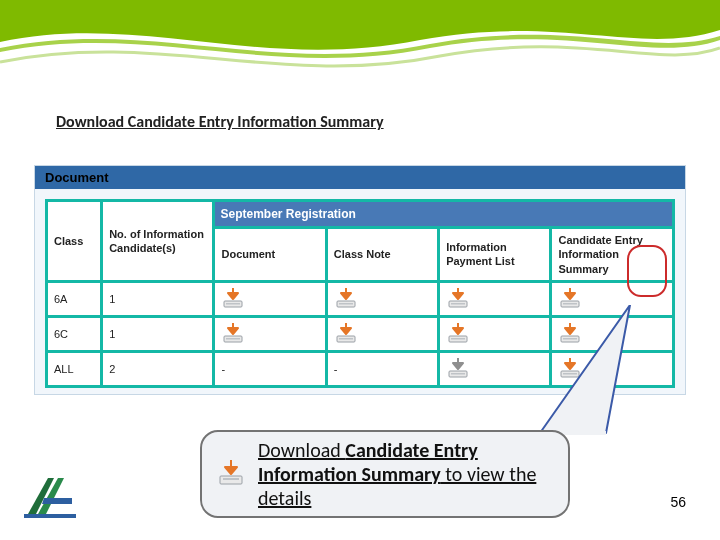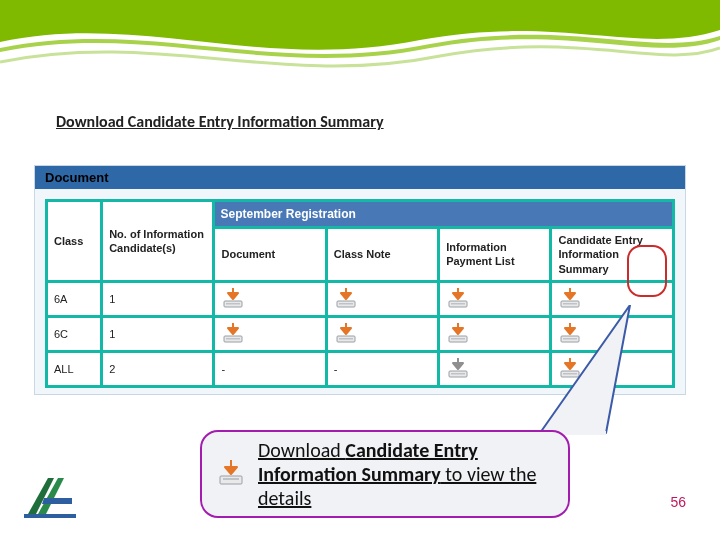--- a/index.html
+++ b/index.html
@@ -80,21 +80,21 @@
     top: 245px;
     left: 627px;
     pointer-events: none;
   }
   .callout {
     position: absolute;
     left: 200px;
     top: 430px;
     width: 370px;
     height: 88px;
-    border: 2px solid #a21caf;
+    border: 2px solid #737373;
     border-radius: 18px;
     background: #f0f2f5;
     display: flex;
     align-items: center;
     padding: 8px 14px;
     gap: 12px;
   }
   .callout-text {
     font-family: "Calibri", Arial, sans-serif;
     font-size: 20px;
@@ -115,21 +115,21 @@
     left: 24px;
     bottom: 22px;
     width: 52px;
     height: 44px;
   }
   .page-num {
     position: absolute;
     right: 34px;
     bottom: 30px;
     font-size: 14px;
-    color: #be185d;
+    color: #000000;
   }
 </style>
 </head>
 <body>
 
 <svg class="header-wave" viewBox="0 0 720 90" preserveAspectRatio="none">
   <path d="M0,42 C140,12 260,72 420,40 C560,14 640,56 720,30 L720,0 L0,0 Z" fill="#7fba00"></path>
   <path d="M0,52 C150,22 270,80 430,48 C570,22 650,64 720,40 L720,36 C650,58 570,18 430,44 C270,76 150,18 0,48 Z" fill="#a8d24a"></path>
   <path d="M0,62 C160,30 280,88 440,56 C580,30 660,70 720,48" fill="none" stroke="#c9e29a" stroke-width="3"></path>
 </svg>

